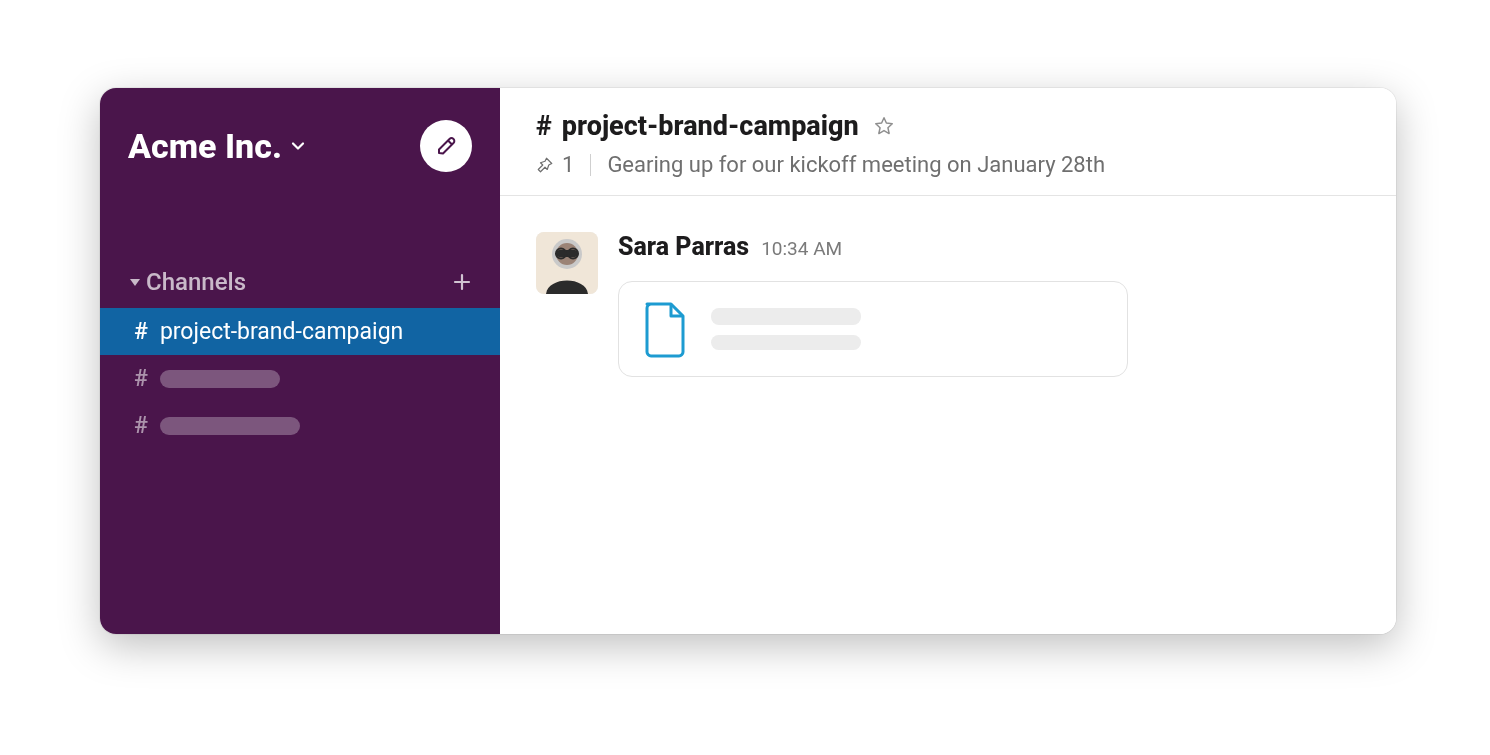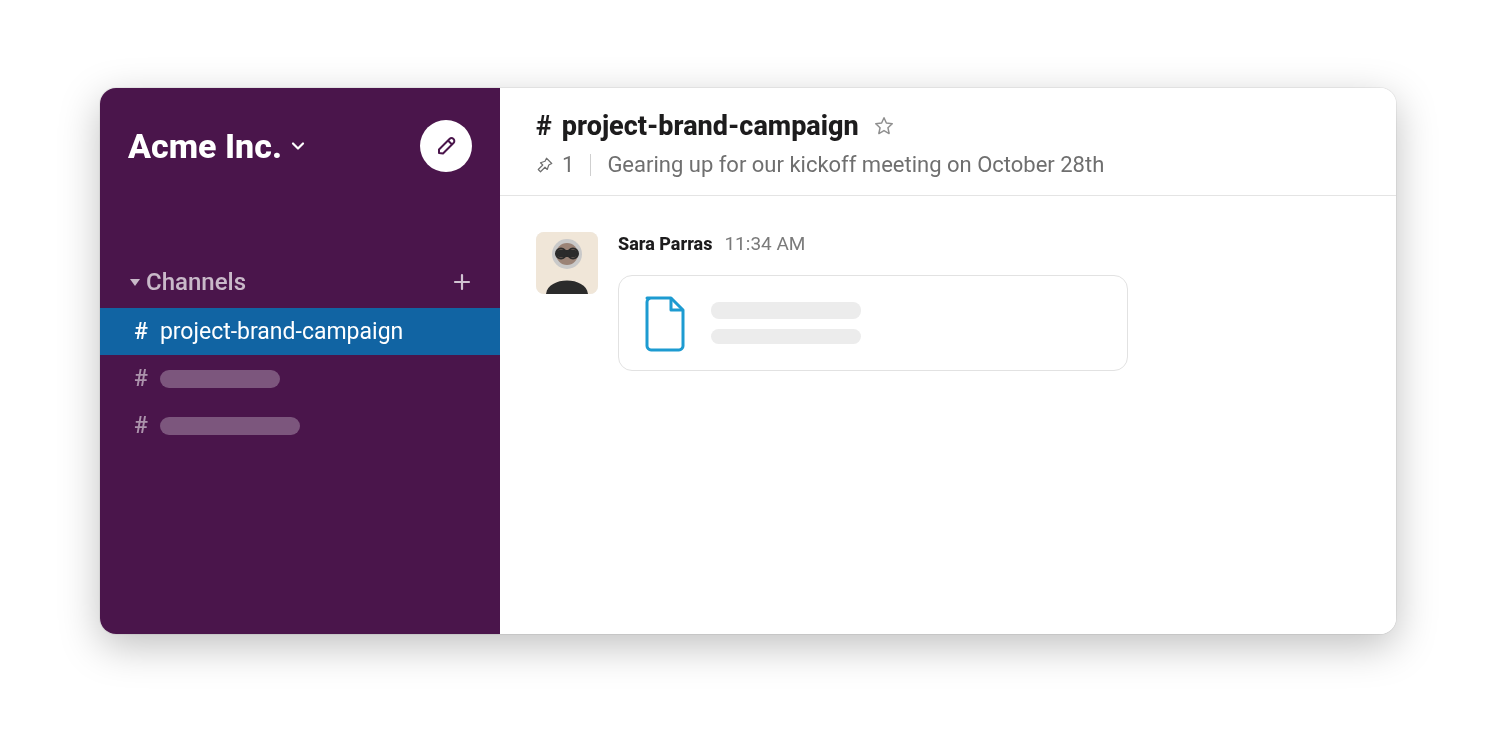--- a/index.html
+++ b/index.html
@@ -151,21 +151,21 @@
     overflow: hidden;
     background: #eee;
   }
   .msg-body { flex:1; min-width:0; }
   .msg-head {
     display: flex;
     align-items: baseline;
     gap: 12px;
     margin-bottom: 4px;
   }
-  .msg-author { font-weight: 800; font-size: 18px; color:#1d1c1d; }
+  .msg-author { font-weight: 800; font-size: 25px; color:#1d1c1d; }
   .msg-time { font-size: 19px; color: #7a7a7a; }
   .msg-text { font-size: 24px; color:#1d1c1d; line-height: 1.55; }
   .bullets { list-style: disc; padding-left: 40px; margin: 14px 0 10px 0; }
   .bullets li { margin: 10px 0; }
   .ph-bar {
     display:inline-block;
     height: 16px;
     border-radius: 8px;
     background: #ececec;
     vertical-align: middle;
@@ -250,41 +250,41 @@
         </span>
       </div>
       <div class="ch-sub-row">
         <div class="pin-group">
           <svg width="18" height="18" viewBox="0 0 24 24" fill="none">
             <path d="M14 3 L21 10 L17 12 L15 18 L12 15 L6 21 L3 18 L9 12 L6 9 L12 7 Z" stroke="#6f6f6f" stroke-width="1.6" stroke-linejoin="round"></path>
           </svg>
           <span>1</span>
         </div>
         <span class="divider-v"></span>
-        <span>Gearing up for our kickoff meeting on October 28th</span>
+        <span>Gearing up for our kickoff meeting on January 28th</span>
       </div>
     </header>
 
     <div class="message-area">
       <div class="message">
         <div class="avatar">
           <svg width="62" height="62" viewBox="0 0 62 62">
             <rect width="62" height="62" fill="#f0e6d8"></rect>
             <circle cx="31" cy="22" r="15" fill="#c9c9c9"></circle>
             <circle cx="31" cy="22" r="11" fill="#9b8376"></circle>
             <rect x="20" y="18" width="22" height="7" rx="3.5" fill="#2b2b2b"></rect>
             <circle cx="25" cy="21.5" r="5" fill="none" stroke="#2b2b2b" stroke-width="2"></circle>
             <circle cx="37" cy="21.5" r="5" fill="none" stroke="#2b2b2b" stroke-width="2"></circle>
             <path d="M10 62 C12 44 50 44 52 62 Z" fill="#2b2b2b"></path>
           </svg>
         </div>
         <div class="msg-body">
           <div class="msg-head">
             <span class="msg-author">Sara Parras</span>
-            <span class="msg-time">11:34 AM</span>
+            <span class="msg-time">10:34 AM</span>
           </div>
 
           <div class="file-card">
             <svg class="file-icon" width="48" height="58" viewBox="0 0 48 58" fill="none">
               <path d="M6 4 H30 L42 16 V52 C42 54 40 56 38 56 H10 C8 56 6 54 6 52 V8 C6 6 8 4 10 4 Z" stroke="#1d9bd1" stroke-width="3" stroke-linejoin="round" fill="#fff"></path>
               <path d="M30 4 V16 H42" stroke="#1d9bd1" stroke-width="3" stroke-linejoin="round" fill="none"></path>
             </svg>
             <div class="file-meta">
               <span class="ph-bar" style="width:150px;height:17px"></span>
               <span class="ph-bar" style="width:150px;height:15px"></span>

